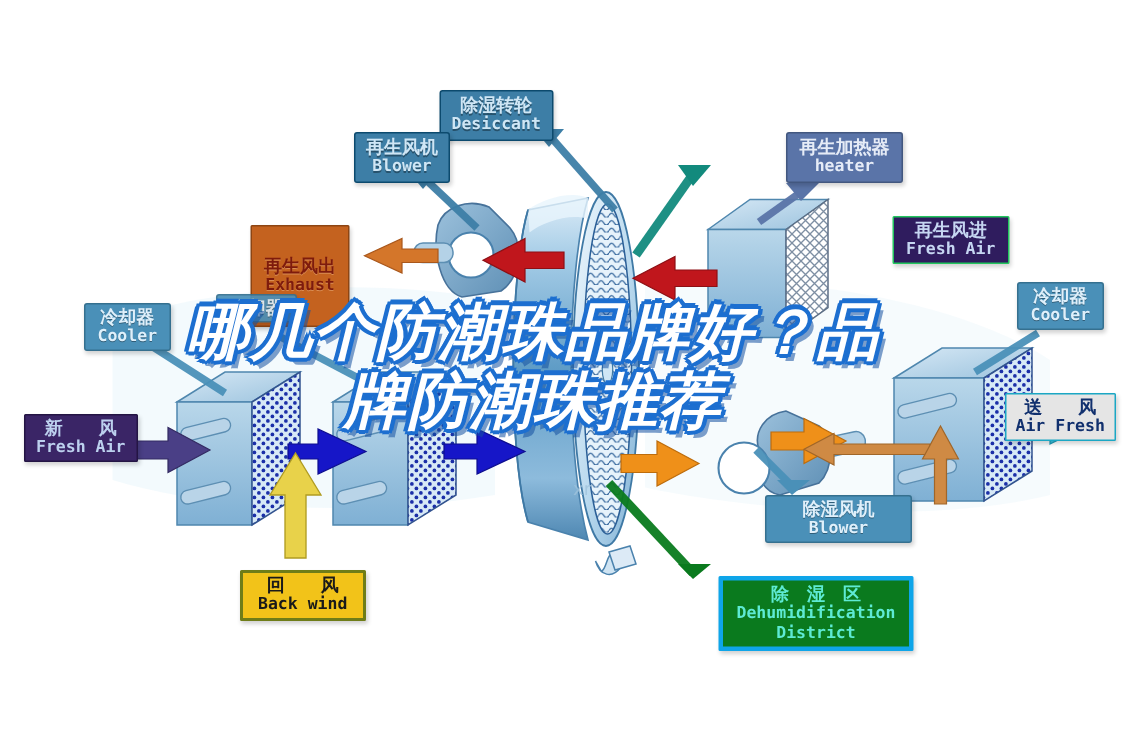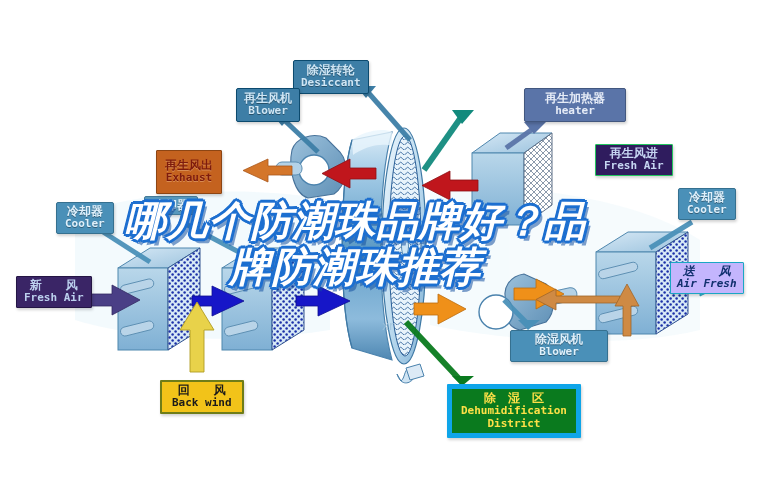--- a/index.html
+++ b/index.html
@@ -39,24 +39,24 @@
             box-shadow:1px 2px 3px rgba(0,0,0,.18);}
   .lab-orange{background:#c4621f;color:#7e1b0c;border:1px solid #8d4513;
             text-shadow:0 1px 0 rgba(255,220,180,.35);
             box-shadow:1px 2px 3px rgba(0,0,0,.18);}
   .lab-purple{background:#3a2566;color:#bcd0ee;border:1px solid #241544;
             box-shadow:1px 2px 3px rgba(0,0,0,.18);}
   .lab-purple2{background:#2f1c5e;color:#c6d6f2;border:1px solid #22c55e;
             box-shadow:1px 2px 3px rgba(0,0,0,.18);}
   .lab-teal{background:#128a7d;color:#6ff0e0;border:1px solid #0b6a5f;
             box-shadow:1px 2px 3px rgba(0,0,0,.18);}
-  .lab-green{background:#0a7a1e;color:#fde047;border:5px solid #0ea5e9;
-            box-shadow:1px 2px 3px rgba(0,0,0,.18);}
-  .lab-cyan{background:#c4b5fd;color:#11306e;border:1px solid #1ba7c4;
-            box-shadow:1px 2px 3px rgba(0,0,0,.18);font-style:italic;}
+  .lab-green{background:#0a7a1e;color:#5eead4;border:3px solid #0ea5e9;
+            box-shadow:1px 2px 3px rgba(0,0,0,.18);margin-left:32px;}
+  .lab-cyan{background:#e5e5e5;color:#11306e;border:1px solid #1ba7c4;
+            box-shadow:1px 2px 3px rgba(0,0,0,.18);}
   .lab-yellow{background:#f2c319;color:#1a1a1a;border:2px solid #6f7d18;
             box-shadow:1px 2px 3px rgba(0,0,0,.18);}
 
   
   #title{
     position:absolute;
     left:0; top:198px; width:711px;
     text-align:center;
     z-index:90;
     pointer-events:none;
@@ -290,21 +290,21 @@
   <div class="label lab-blue" style="left:293px;top:60px;padding:3px 7px;border-radius:2px;">
     <span class="cn">除湿转轮</span>
     <span class="en">Desiccant</span>
   </div>
 
   <div class="label lab-blue" style="left:220px;top:88px;padding:3px 7px;border-radius:2px;margin-left:16px;">
     <span class="cn">再生风机</span>
     <span class="en">Blower</span>
   </div>
 
-  <div class="label lab-orange" style="left:156px;top:150px;padding:8px 8px;border-radius:1px;">
+  <div class="label lab-orange" style="left:167px;top:150px;padding:20px 8px;border-radius:1px;">
     <span class="cn">再生风出</span>
     <span class="en">Exhaust</span>
   </div>
 
   <div class="label lab-blue2" style="left:56px;top:202px;padding:2px 8px;border-radius:2px;">
     <span class="cn">冷却器</span>
     <span class="en">Cooler</span>
   </div>
 
   <div class="label lab-blue2" style="left:144px;top:196px;padding:2px 8px;border-radius:2px;opacity:0.92;">
@@ -315,21 +315,21 @@
     <span class="cn">新　　风</span>
     <span class="en">Fresh Air</span>
   </div>
 
   <div class="label lab-yellow" style="left:160px;top:380px;padding:2px 10px;border-radius:1px;text-align:center;">
     <span class="cn">回　　风</span>
     <span class="en">Back wind</span>
   </div>
 
 
-  <div class="label lab-slate" style="left:524px;top:88px;padding:3px 20px;border-radius:2px;">
+  <div class="label lab-slate" style="left:524px;top:88px;padding:3px 8px;border-radius:2px;">
     <span class="cn">再生加热器</span>
     <span class="en">heater</span>
   </div>
 
   <div class="label lab-purple2" style="left:595px;top:144px;padding:2px 8px;border-radius:1px;">
     <span class="cn">再生风进</span>
     <span class="en">Fresh Air</span>
   </div>
 
   <div class="label lab-blue2" style="left:678px;top:188px;padding:2px 8px;border-radius:2px;">

